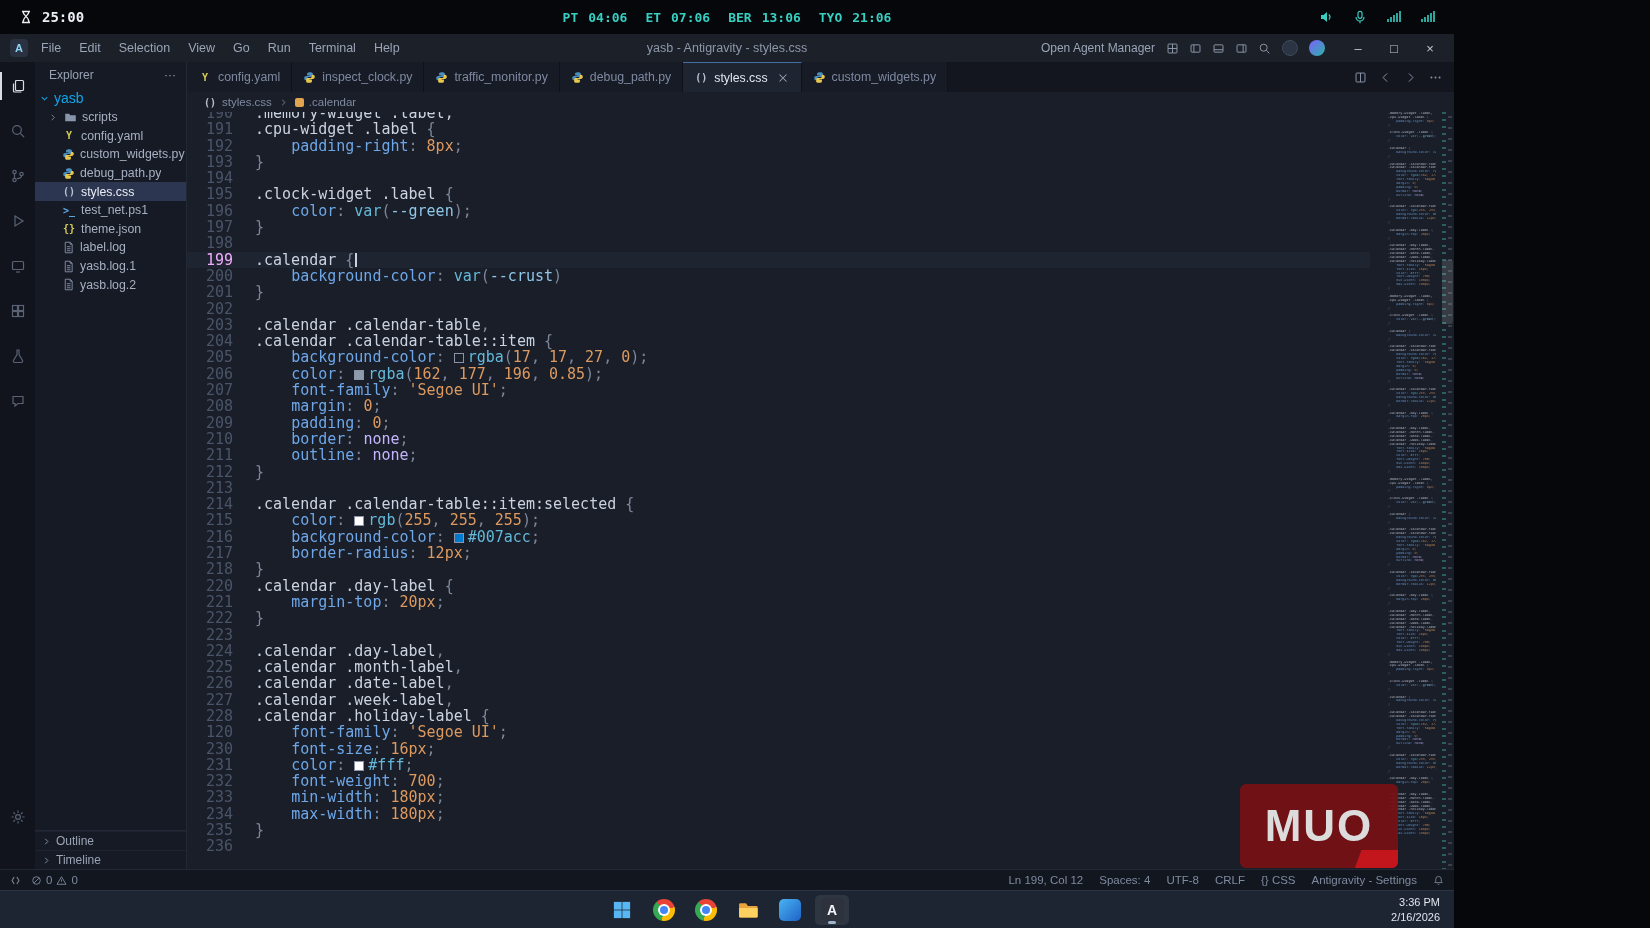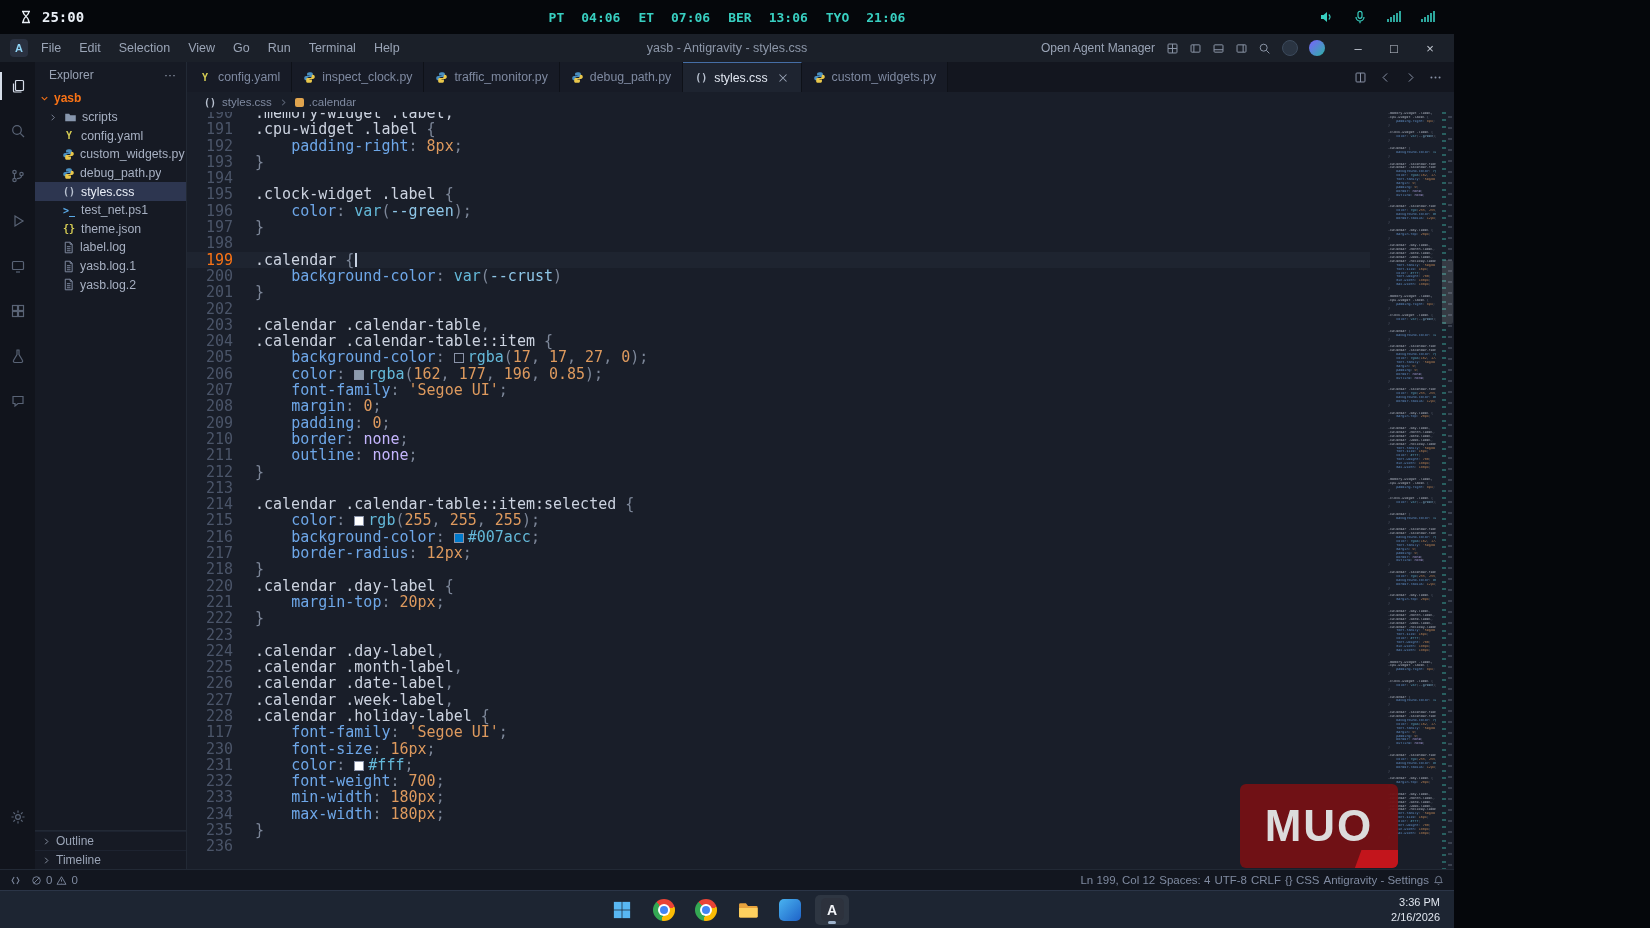--- a/index.html
+++ b/index.html
@@ -7,21 +7,21 @@
   .screen{position:relative;width:1454px;height:928px;display:flex;flex-direction:column}
   .icn{display:inline-flex;width:16px;height:16px;flex:none}
   .icn svg{width:100%;height:100%}
   .icn.sm{width:13px;height:13px}
   .icn.xs{width:11px;height:11px}
 
   
   .clockbar{height:34px;background:#05070b;display:flex;align-items:center;padding:0 18px;color:#38cfc1;position:relative;flex:none}
   .cb-left{display:flex;align-items:center;gap:8px;color:#e9eef5;font-family:"DejaVu Sans Mono",monospace;font-size:14px;font-weight:bold}
   .cb-center{position:absolute;left:50%;transform:translateX(-50%);display:flex;gap:18px;font-family:"DejaVu Sans Mono",monospace;font-size:13px;font-weight:bold}
-  .clock{display:flex;gap:17px}
+  .clock{display:flex;gap:10px}
   .cb-right{margin-left:auto;display:flex;gap:18px;align-items:center;color:#38cfc1}
 
   
   .titlebar{height:28px;background:#1b2029;display:flex;align-items:center;padding:0 6px;color:#9aa4b6;font-size:12.5px;position:relative;flex:none}
   .app-logo{width:18px;height:18px;border-radius:4px;background:#2a3140;color:#8fd3f4;font-size:11px;font-weight:bold;display:flex;align-items:center;justify-content:center;margin:0 4px}
   .menus{display:flex}
   .menu-item{padding:0 9px;cursor:default}
   .win-title{position:absolute;left:50%;transform:translateX(-50%);color:#8d97a9;white-space:nowrap}
   .tb-right{margin-left:auto;display:flex;align-items:center;gap:11px;color:#8d97a9}
   .agent-label{font-size:12px;color:#9aa4b6;white-space:nowrap}
@@ -35,21 +35,21 @@
   .main{flex:1;display:flex;min-height:0;background:#191e29}
   .activitybar{width:35px;background:#11141c;display:flex;flex-direction:column;align-items:center;padding-top:12px;gap:21px;flex:none}
   .act-item{width:35px;height:24px;display:flex;align-items:center;justify-content:center;color:#596375;position:relative}
   .act-item.active{color:#d6dde9}
   .act-item.active::before{content:"";position:absolute;left:0;top:-2px;bottom:-2px;width:2px;background:#d6dde9}
   .act-bottom{margin-top:auto;margin-bottom:40px;display:flex;flex-direction:column;gap:18px}
 
   .sidebar{width:152px;background:#161a24;border-right:1px solid #222935;display:flex;flex-direction:column;font-size:12.3px;color:#a7b0c2;flex:none}
   .sb-header{height:26px;display:flex;align-items:center;justify-content:space-between;padding:0 10px 0 14px;font-size:12px;color:#98a2b4;flex:none}
   .tree{flex:none}
-  .tree-root{display:flex;gap:4px;align-items:center;height:20px;padding:0 4px;font-weight:bold;color:#f97316;font-size:12px}
+  .tree-root{display:flex;gap:4px;align-items:center;height:20px;padding:0 4px;font-weight:normal;color:#0ea5e9;font-size:14px}
   .tree-item{display:flex;align-items:center;gap:5px;height:18.6px;padding-left:12px;white-space:nowrap;cursor:default}
   .tree-item .lbl{overflow:hidden;text-overflow:ellipsis}
   .tree-item.selected{background:#2d3650;color:#e9eef7}
   .tree-item .chev{width:12px;color:#8a93a8;flex:none}
   .file-letter{width:14px;text-align:center;font-family:"DejaVu Sans Mono",monospace;font-size:10px;font-weight:bold;flex:none}
   .fl-yaml{color:#d7ce54}.fl-css{color:#b9c2d0}.fl-json{color:#d7ce54}.fl-ps1{color:#5aa9e6}
   .sb-panels{margin-top:auto;border-top:1px solid #222935}
   .sb-panel{height:19px;display:flex;align-items:center;gap:4px;padding:0 6px;font-size:12px;color:#9aa4b6;border-top:1px solid #1d2330}
 
   .editor-col{flex:1;display:flex;flex-direction:column;min-width:0}
@@ -62,21 +62,21 @@
 
   .breadcrumb{height:20px;display:flex;align-items:center;gap:6px;padding:0 16px;font-size:11.5px;color:#7f8aa0;background:#191e29;flex:none}
   .crumb{display:flex;align-items:center;gap:5px}
   .sym-dot{width:9px;height:9px;border-radius:2px;background:#e0a44e;display:inline-block}
 
   .editor{flex:1;position:relative;overflow:hidden;background:#191e29;font-family:"DejaVu Sans Mono",monospace}
   .code{position:absolute;top:-7px;left:0;right:84px;bottom:0;overflow:hidden}
   .code-line{display:flex;height:16.3px;line-height:16.3px;font-size:15px;white-space:pre}
   .code-line.current{background:rgba(130,150,190,.05)}
   .line-num{width:46px;text-align:right;color:#4b5569;flex:none}
-  .code-line.current .line-num{color:#f97316}
+  .code-line.current .line-num{color:#f0abfc}
   .line-text{padding-left:22px}
   .tok-sel{color:#ccd3e0}
   .tok-prop{color:#6ea7e8}
   .tok-punc{color:#7d8799}
   .tok-num{color:#de9a5e}
   .tok-str{color:#de9a5e}
   .tok-fn{color:#64b9d9}
   .tok-varname{color:#8fc7e8}
   .tok-kw{color:#c4b5fd}
   .tok-const{color:#64b9d9}
@@ -88,21 +88,21 @@
   .overview{position:absolute;top:0;right:0;width:14px;height:100%;
     background-image:repeating-linear-gradient(to bottom,rgba(56,160,150,.5) 0 2px,transparent 2px 7px),
                      repeating-linear-gradient(to bottom,rgba(130,140,160,.3) 0 2px,transparent 2px 11px);
     background-position:2px 0,8px 4px;background-size:4px 100%,4px 100%;background-repeat:no-repeat}
   .scroll-thumb{position:absolute;right:1px;top:148px;width:11px;height:64px;background:rgba(255,255,255,.13);border-radius:2px}
 
   
   .statusbar{height:21px;background:#12161f;border-top:1px solid #222935;display:flex;align-items:center;padding:0 10px;font-size:11.5px;color:#7f8aa0;flex:none}
   .sb-left{display:flex;gap:10px;align-items:center}
   .sb-group{display:flex;gap:4px;align-items:center}
-  .sb-right{margin-left:auto;display:flex;gap:4px;align-items:center}
+  .sb-right{margin-left:auto;display:flex;gap:16px;align-items:center}
   .sb-item{white-space:nowrap}
 
   
   .taskbar{height:38px;background:#1d2532;border-top:1px solid #2b3547;display:flex;align-items:center;position:relative;flex:none}
   .tkb-center{position:absolute;left:50%;transform:translateX(-50%);display:flex;gap:8px;align-items:center}
   .tkb-app{width:34px;height:30px;border-radius:5px;display:flex;align-items:center;justify-content:center;position:relative}
   .tkb-app.active{background:rgba(255,255,255,.08)}
   .tkb-app.active::after{content:"";position:absolute;bottom:1px;left:50%;transform:translateX(-50%);width:8px;height:2.5px;border-radius:2px;background:#9fb4cd}
   .chrome-ball{width:22px;height:22px;border-radius:50%;background:conic-gradient(from -45deg,#ea4335 0 33%,#fbbc05 0 66%,#34a853 0 100%);position:relative}
   .chrome-ball::before{content:"";position:absolute;inset:5px;border-radius:50%;background:#fff}
@@ -556,21 +556,21 @@
             <div class="code-line"><span class="line-num">218</span><span class="line-text"><span class="tok-punc">}</span></span></div>
             <div class="code-line"><span class="line-num">220</span><span class="line-text"><span class="tok-sel">.calendar .day-label </span><span class="tok-punc">{</span></span></div>
             <div class="code-line"><span class="line-num">221</span><span class="line-text"><span class="tok-punc">    </span><span class="tok-prop">margin-top</span><span class="tok-punc">: </span><span class="tok-num">20px</span><span class="tok-punc">;</span></span></div>
             <div class="code-line"><span class="line-num">222</span><span class="line-text"><span class="tok-punc">}</span></span></div>
             <div class="code-line"><span class="line-num">223</span><span class="line-text"></span></div>
             <div class="code-line"><span class="line-num">224</span><span class="line-text"><span class="tok-sel">.calendar .day-label</span><span class="tok-punc">,</span></span></div>
             <div class="code-line"><span class="line-num">225</span><span class="line-text"><span class="tok-sel">.calendar .month-label</span><span class="tok-punc">,</span></span></div>
             <div class="code-line"><span class="line-num">226</span><span class="line-text"><span class="tok-sel">.calendar .date-label</span><span class="tok-punc">,</span></span></div>
             <div class="code-line"><span class="line-num">227</span><span class="line-text"><span class="tok-sel">.calendar .week-label</span><span class="tok-punc">,</span></span></div>
             <div class="code-line"><span class="line-num">228</span><span class="line-text"><span class="tok-sel">.calendar .holiday-label </span><span class="tok-punc">{</span></span></div>
-            <div class="code-line"><span class="line-num">117</span><span class="line-text"><span class="tok-punc">    </span><span class="tok-prop">font-family</span><span class="tok-punc">: </span><span class="tok-str">'Segoe UI'</span><span class="tok-punc">;</span></span></div>
+            <div class="code-line"><span class="line-num">120</span><span class="line-text"><span class="tok-punc">    </span><span class="tok-prop">font-family</span><span class="tok-punc">: </span><span class="tok-str">'Segoe UI'</span><span class="tok-punc">;</span></span></div>
             <div class="code-line"><span class="line-num">230</span><span class="line-text"><span class="tok-punc">    </span><span class="tok-prop">font-size</span><span class="tok-punc">: </span><span class="tok-num">16px</span><span class="tok-punc">;</span></span></div>
             <div class="code-line"><span class="line-num">231</span><span class="line-text"><span class="tok-punc">    </span><span class="tok-prop">color</span><span class="tok-punc">: </span><span class="swatch" style="background: rgb(255, 255, 255);"></span><span class="tok-const">#fff</span><span class="tok-punc">;</span></span></div>
             <div class="code-line"><span class="line-num">232</span><span class="line-text"><span class="tok-punc">    </span><span class="tok-prop">font-weight</span><span class="tok-punc">: </span><span class="tok-num">700</span><span class="tok-punc">;</span></span></div>
             <div class="code-line"><span class="line-num">233</span><span class="line-text"><span class="tok-punc">    </span><span class="tok-prop">min-width</span><span class="tok-punc">: </span><span class="tok-num">180px</span><span class="tok-punc">;</span></span></div>
             <div class="code-line"><span class="line-num">234</span><span class="line-text"><span class="tok-punc">    </span><span class="tok-prop">max-width</span><span class="tok-punc">: </span><span class="tok-num">180px</span><span class="tok-punc">;</span></span></div>
             <div class="code-line"><span class="line-num">235</span><span class="line-text"><span class="tok-punc">}</span></span></div>
             <div class="code-line"><span class="line-num">236</span><span class="line-text"></span></div>
           </div>
         <div class="minimap">
             <div class="mm-line"><span><span class="tok-sel">.memory-widget .label,</span></span></div>

